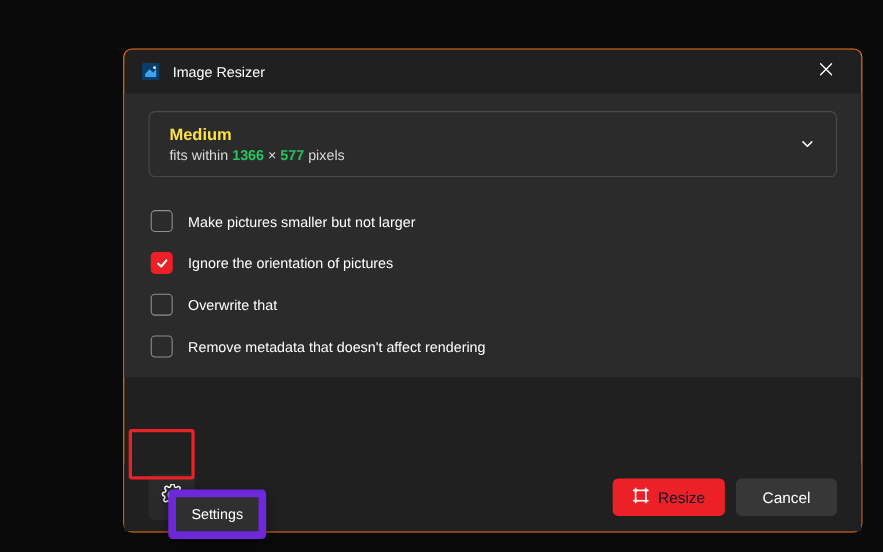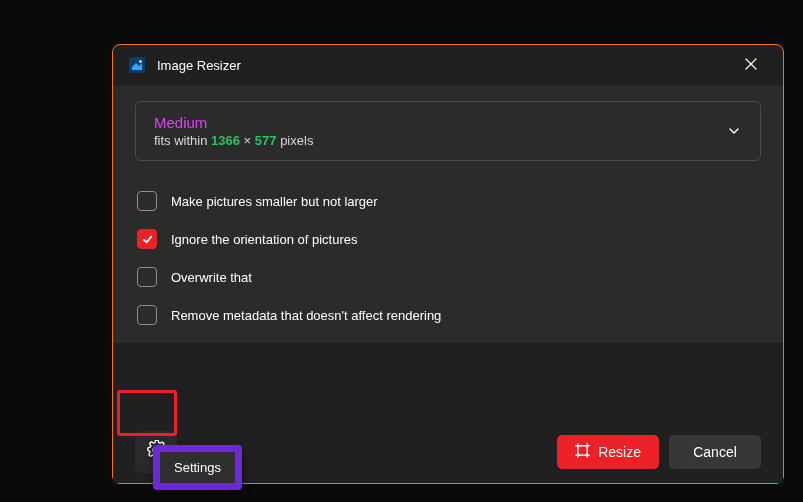--- a/index.html
+++ b/index.html
@@ -75,22 +75,22 @@
     cursor: pointer;
     background: #2b2b2b;
   }
   .size-dd-left {
     display: flex;
     flex-direction: column;
     gap: 2px;
   }
   .size-name {
     font-size: 15px;
-    font-weight: 400;
-    color: #d946ef;
+    font-weight: 700;
+    color: #fde047;
   }
   .size-desc {
     font-size: 13px;
     color: #d9d9d9;
   }
   .size-desc b {
     color: #22c55e;
     font-weight: 600;
   }
   .chevron {
@@ -170,21 +170,21 @@
     align-items: center;
     justify-content: center;
     gap: 8px;
     font-size: 14px;
     cursor: pointer;
     padding: 0 18px;
     box-sizing: border-box;
   }
   .btn-primary {
     background: #eb2127;
-    color: #ffffff;
+    color: #0f172a;
     font-weight: 500;
   }
   .btn-secondary {
     background: #373737;
     color: #ffffff;
   }
   
   .highlight-box {
     position: absolute;
     border: 3px solid #eb2127;

